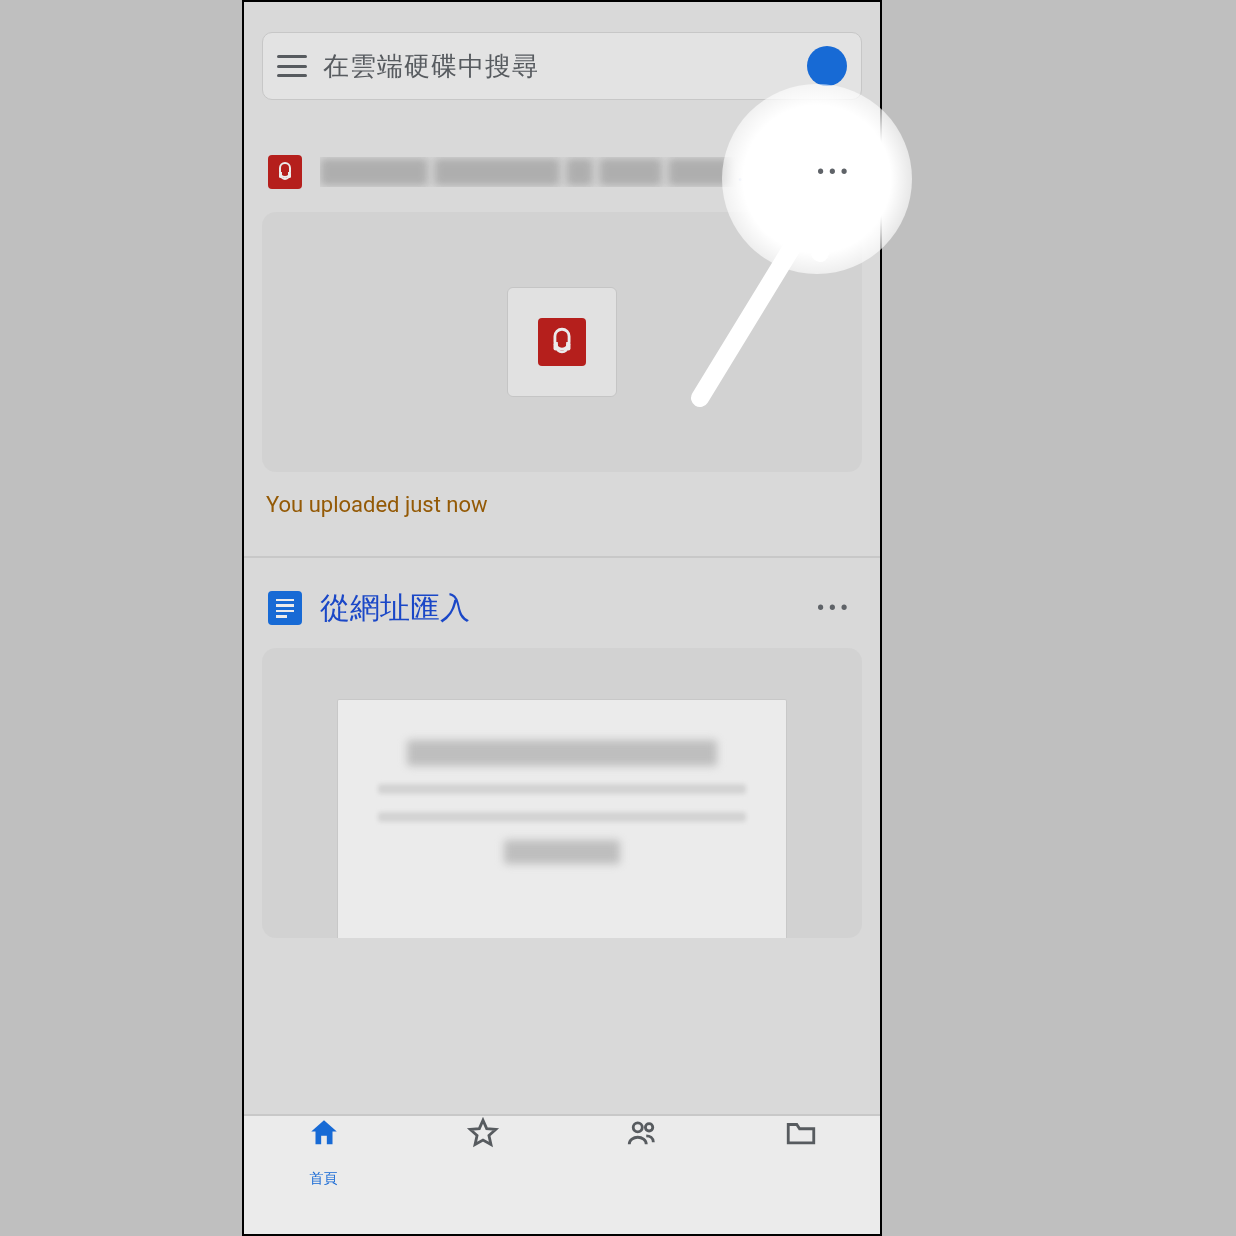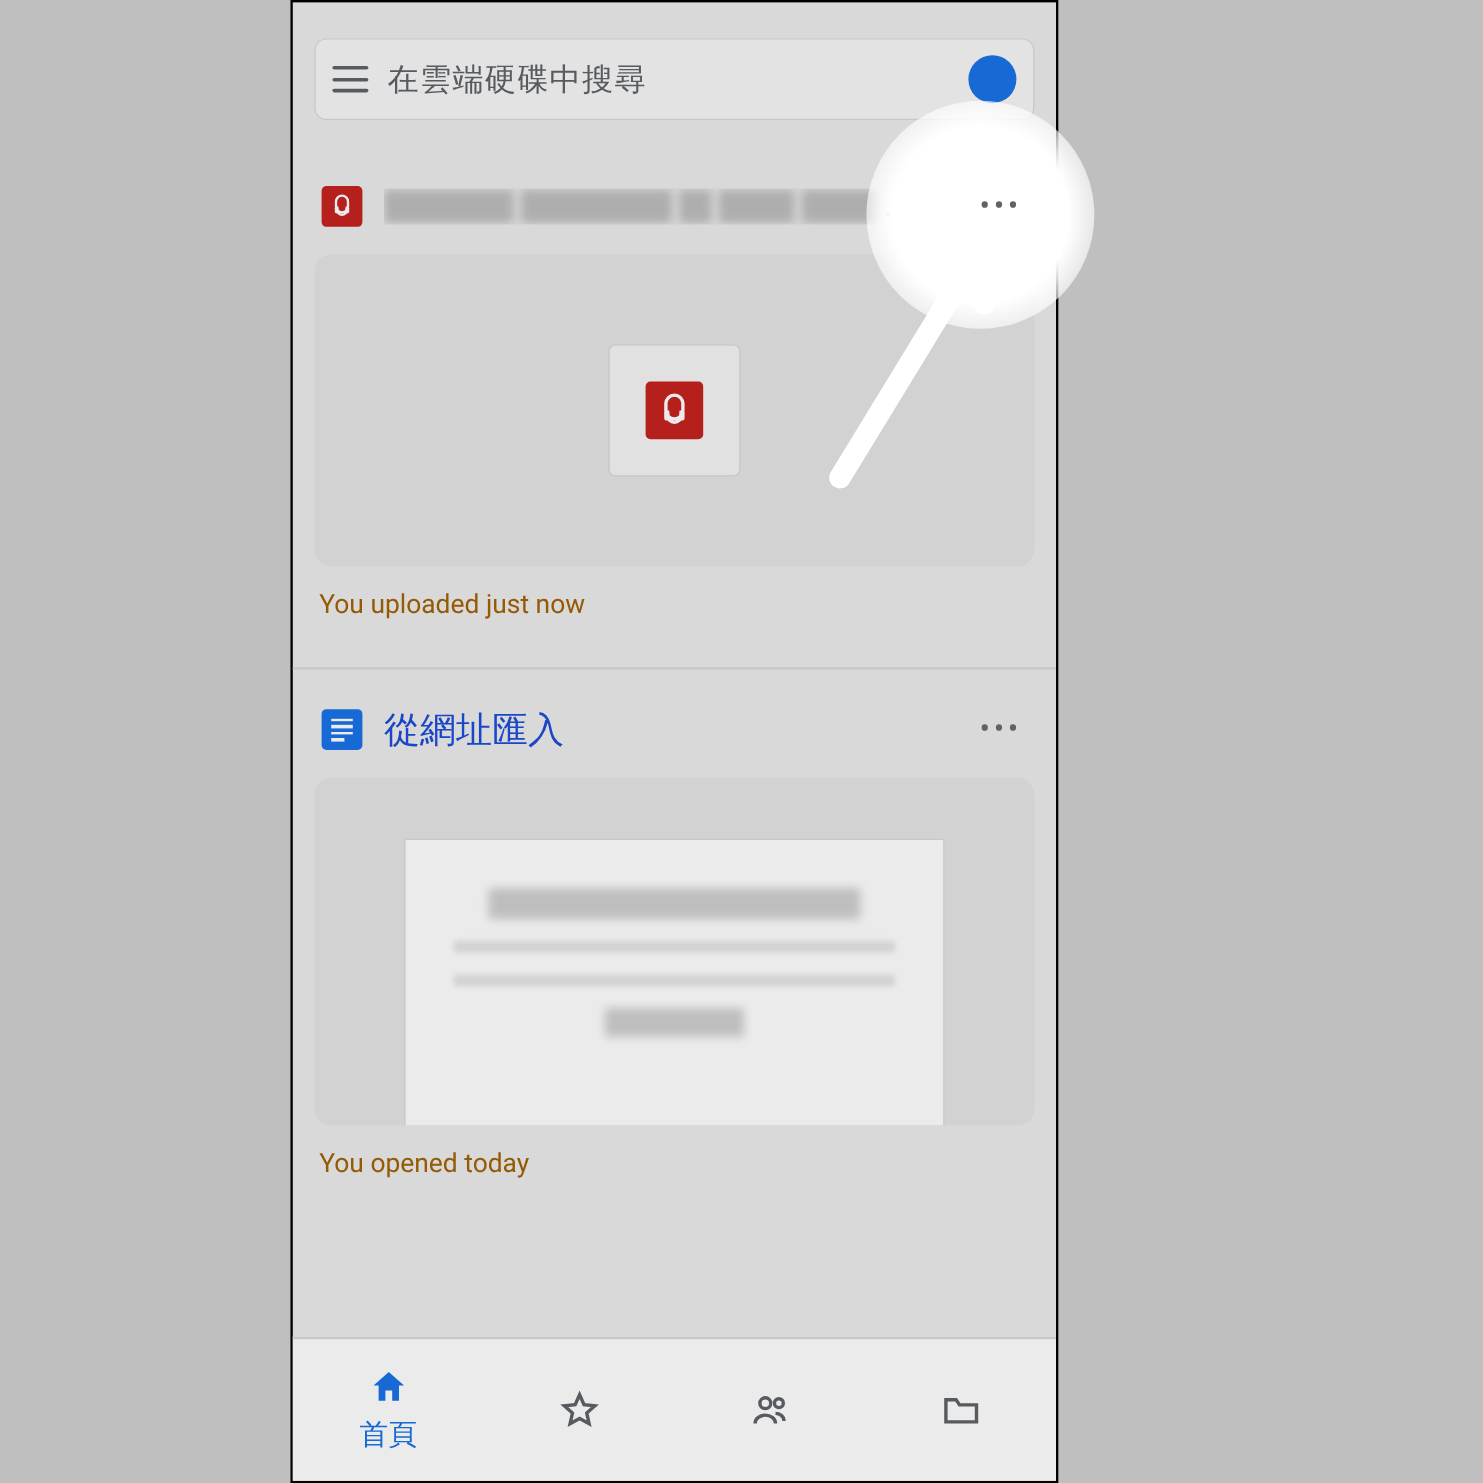--- a/index.html
+++ b/index.html
@@ -113,22 +113,22 @@
   .doc-page .bl.row { width:95%; height:10px; background:#e6e6e6; filter:blur(2px);}
   .doc-page .bl.small { width:30%; height:24px; }
 
   
   .bottomnav {
     position:absolute; left:0; right:0; bottom:0; height:120px;
     background:#fff; border-top:2px solid #d9d9d9;
     display:flex;
   }
   .nav-item {
-    flex:1; display:flex; flex-direction:column; align-items:center; justify-content:center; gap:6px;
-    color:#5f6368; font-size:24px;
+    flex:1; display:flex; flex-direction:column; align-items:center; gap:20px;
+    color:#5f6368; font-size:14px;
   }
   .nav-item.active { color:#1a73e8; }
   .nav-item svg { width:34px; height:34px; }
 
   
   .highlight-circle {
     position:absolute;
     width:190px; height:190px; border-radius:50%;
     background: radial-gradient(circle, #ffffff 0%, #ffffff 55%, rgba(255,255,255,0.6) 72%, rgba(255,255,255,0) 100%);
     z-index:20; pointer-events:none;
@@ -205,21 +205,20 @@
       <div class="more-btn">•••</div>
     </div>
     <div class="doc-preview">
       <div class="doc-page">
         <div class="bl title"></div>
         <div class="bl row"></div>
         <div class="bl row"></div>
         <div class="bl small"></div>
       </div>
     </div>
-    <div class="card-caption">You opened today</div>
   </div>
 
   <div class="bottomnav">
     <div class="nav-item active">
       <svg viewBox="0 0 24 24">
           <path fill="#1a73e8" d="M12 3l9 8h-3v9h-4v-6H10v6H6v-9H3z"></path>
         </svg>
       <span>首頁</span>
     </div>
     <div class="nav-item">

